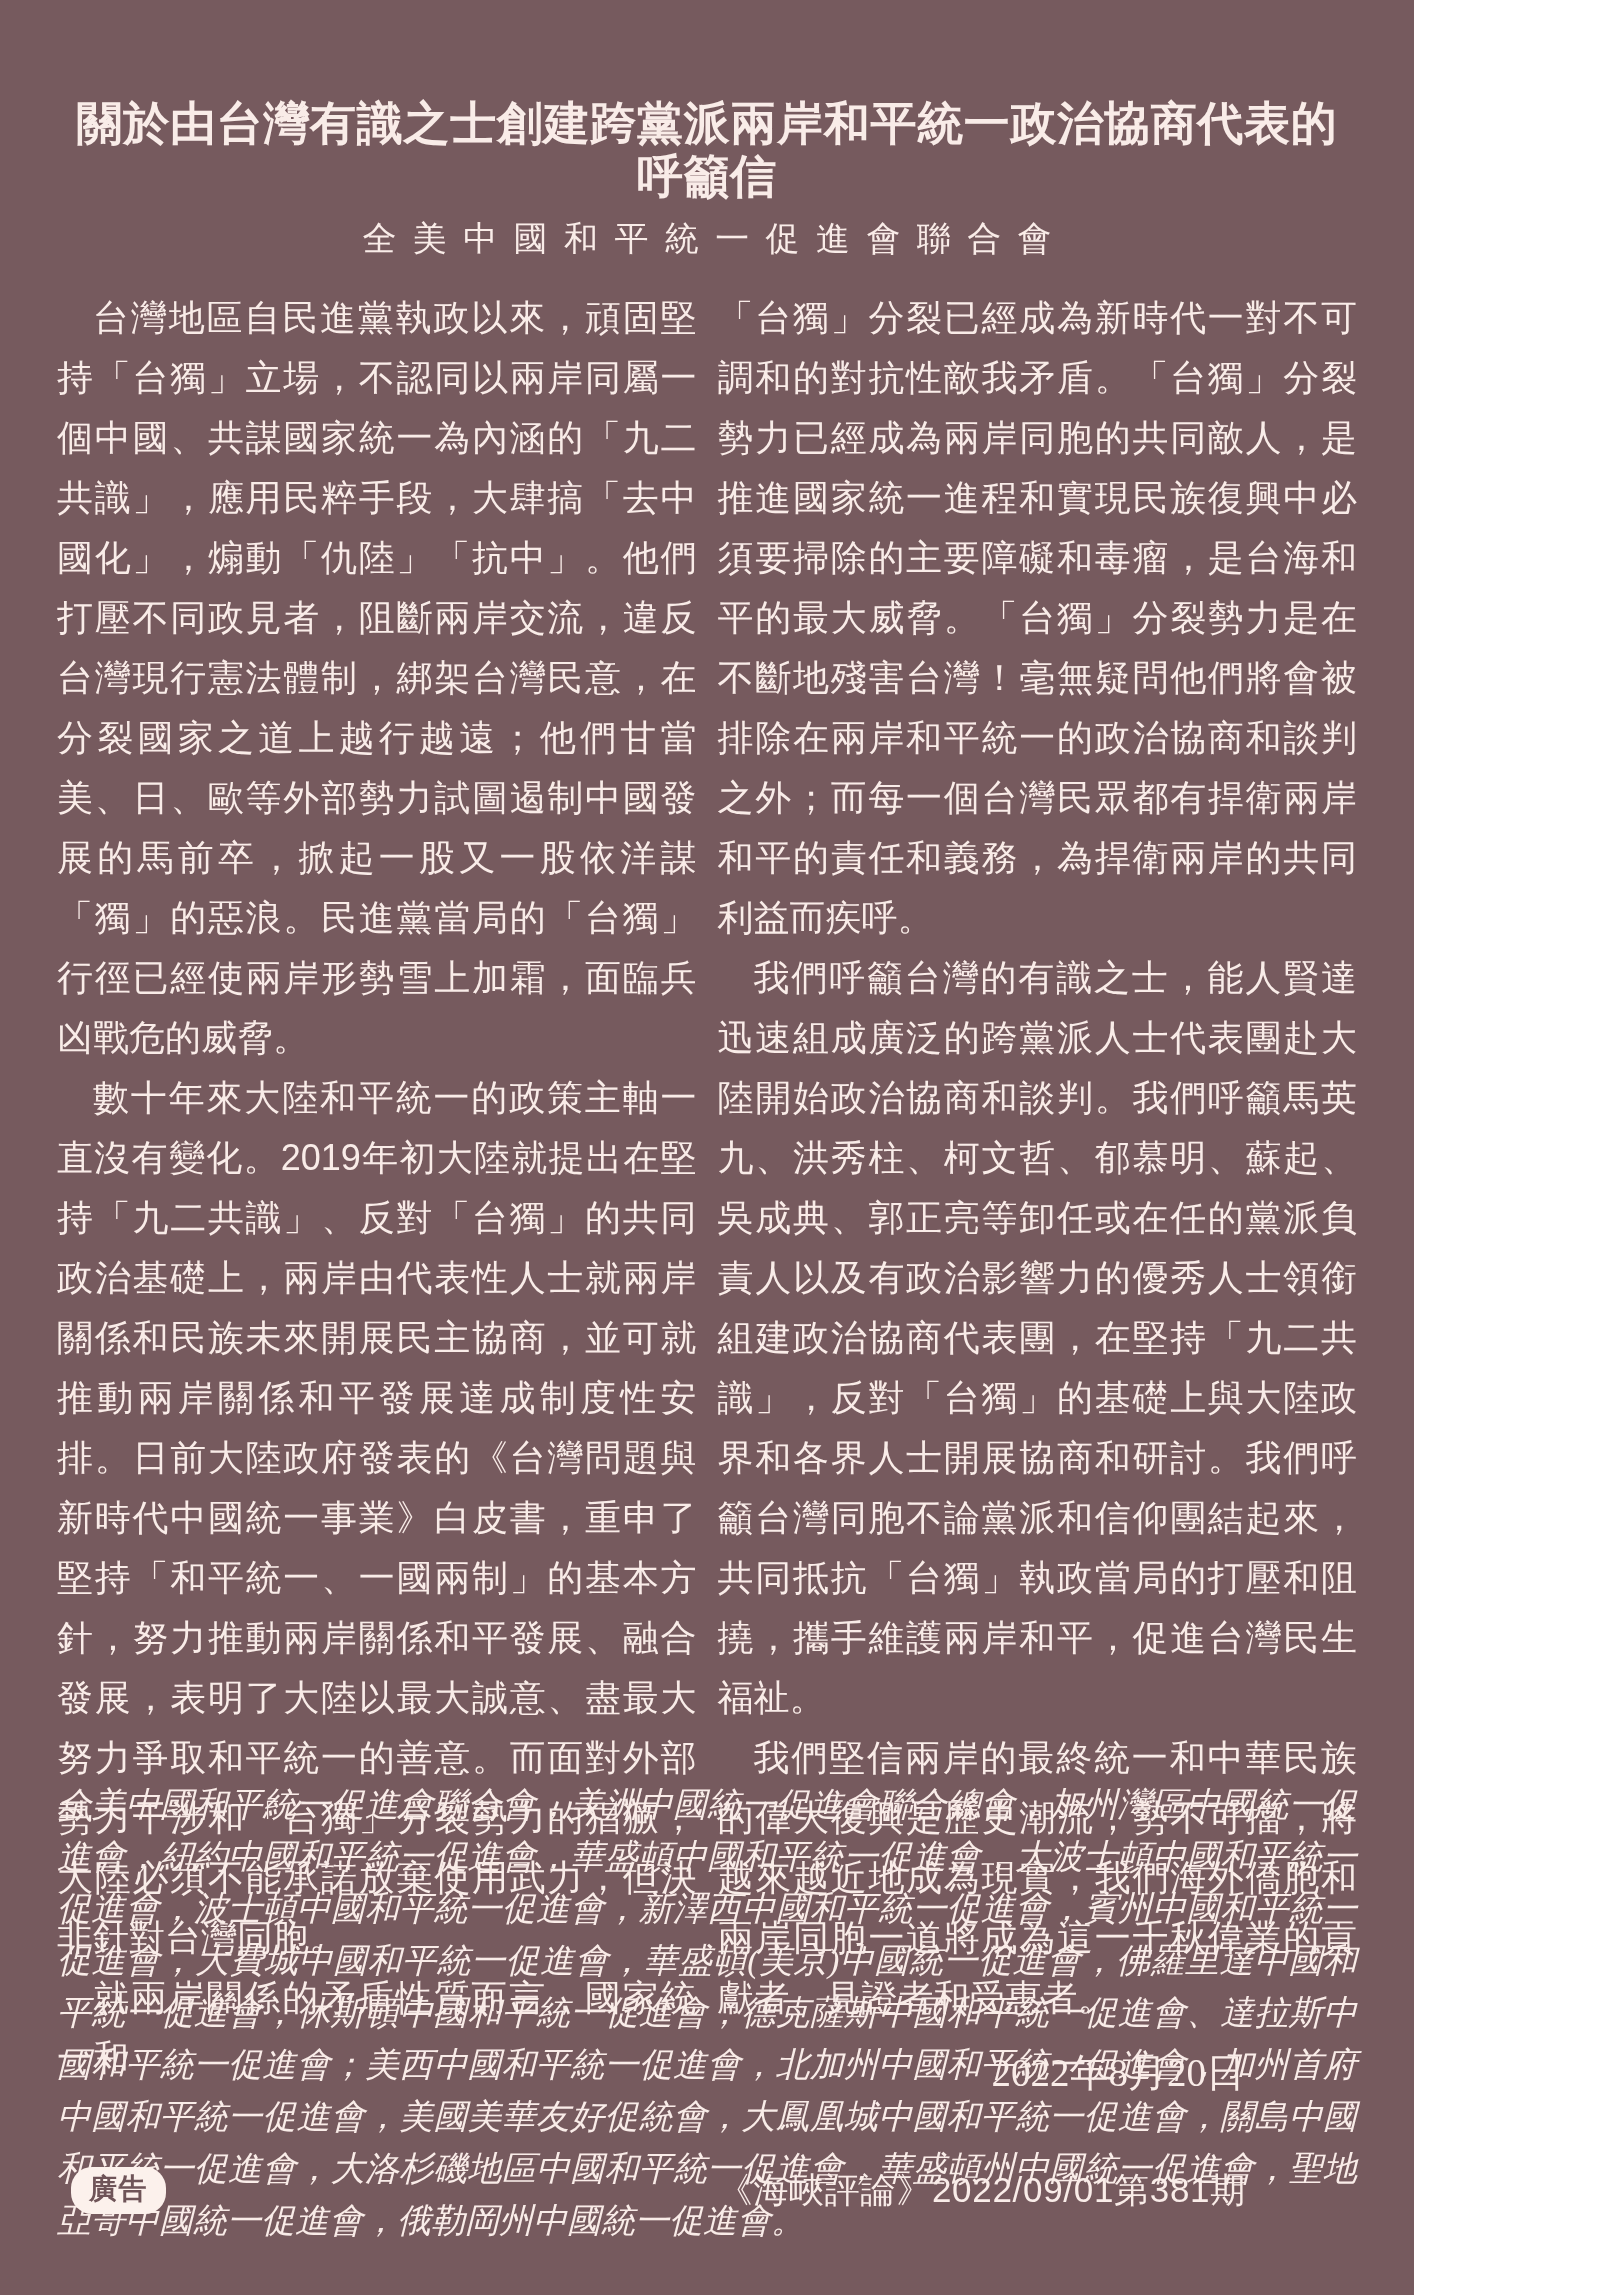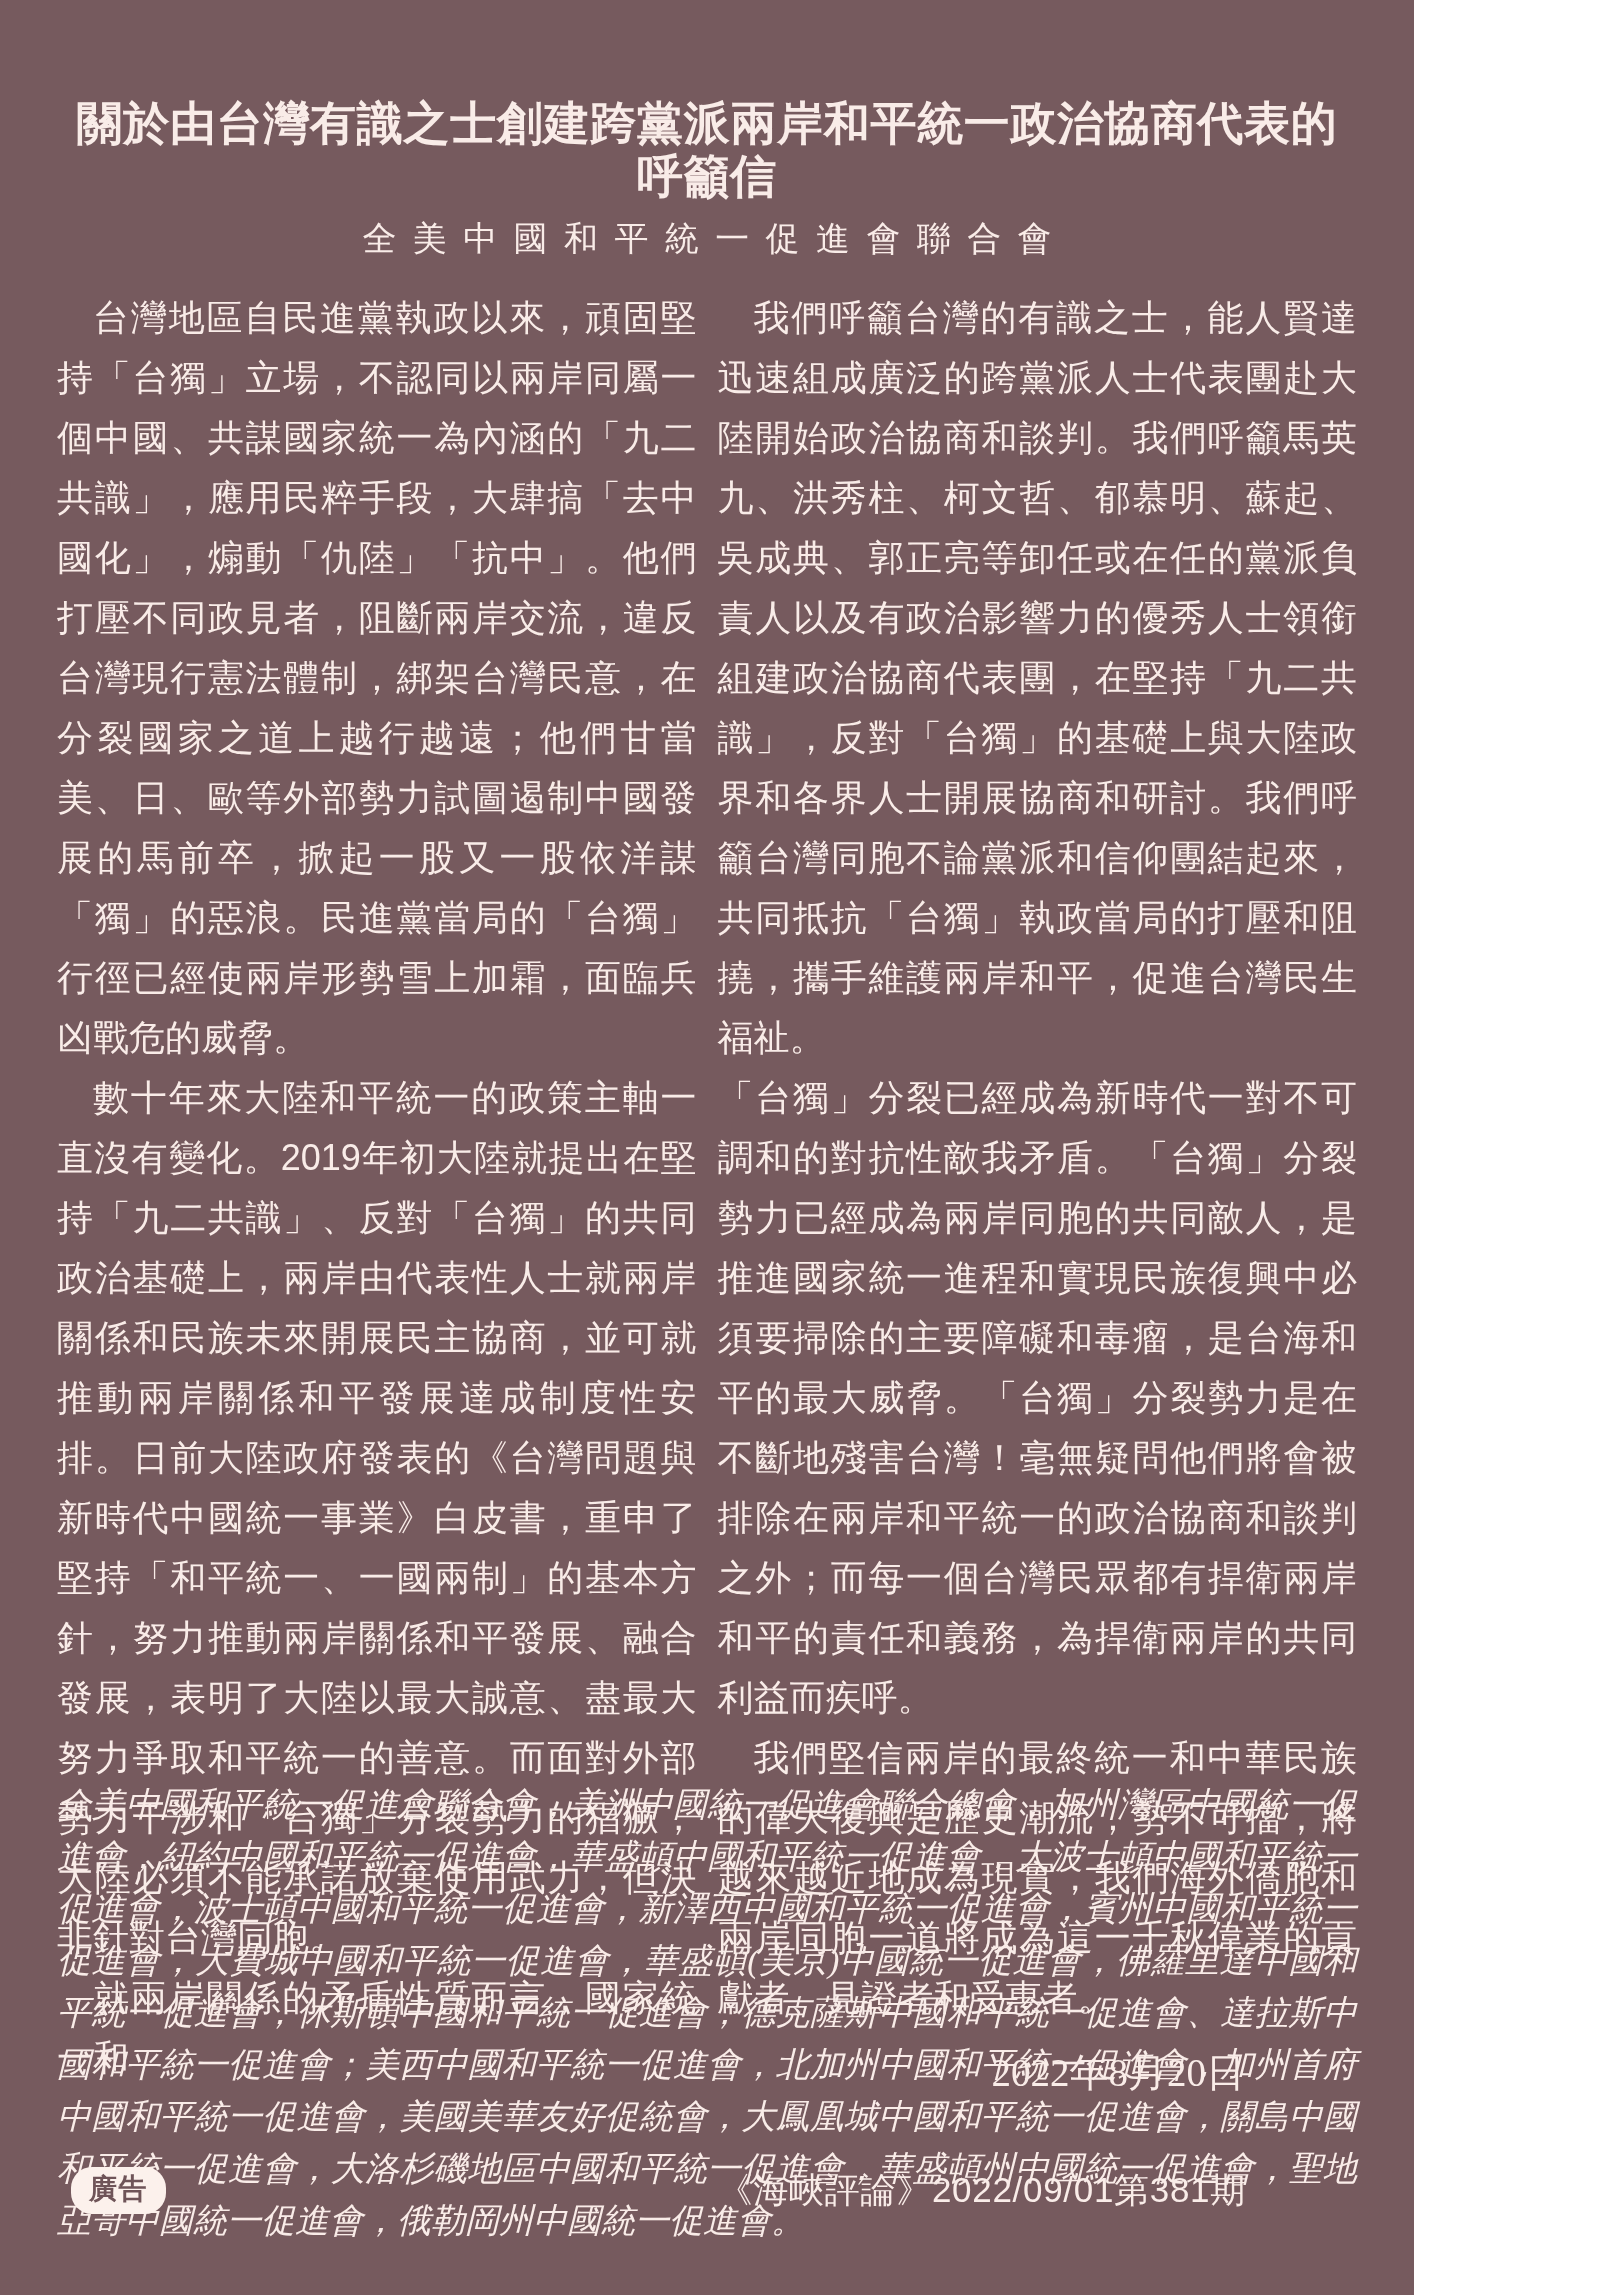--- a/index.html
+++ b/index.html
@@ -94,22 +94,22 @@
 
   <div class="subtitle">全美中國和平統一促進會聯合會</div>
 
   <div class="columns">
     <div class="col">
       <p class="para indent">台灣地區自民進黨執政以來，頑固堅持「台獨」立場，不認同以兩岸同屬一個中國、共謀國家統一為內涵的「九二共識」，應用民粹手段，大肆搞「去中國化」，煽動「仇陸」「抗中」。他們打壓不同政見者，阻斷兩岸交流，違反台灣現行憲法體制，綁架台灣民意，在分裂國家之道上越行越遠；他們甘當美、日、歐等外部勢力試圖遏制中國發展的馬前卒，掀起一股又一股依洋謀「獨」的惡浪。民進黨當局的「台獨」行徑已經使兩岸形勢雪上加霜，面臨兵凶戰危的威脅。</p>
       <p class="para indent">數十年來大陸和平統一的政策主軸一直沒有變化。2019年初大陸就提出在堅持「九二共識」、反對「台獨」的共同政治基礎上，兩岸由代表性人士就兩岸關係和民族未來開展民主協商，並可就推動兩岸關係和平發展達成制度性安排。日前大陸政府發表的《台灣問題與新時代中國統一事業》白皮書，重申了堅持「和平統一、一國兩制」的基本方針，努力推動兩岸關係和平發展、融合發展，表明了大陸以最大誠意、盡最大努力爭取和平統一的善意。而面對外部勢力干涉和「台獨」分裂勢力的猖獗，大陸必須不能承諾放棄使用武力，但決非針對台灣同胞。</p>
       <p class="para indent">就兩岸關係的矛盾性質而言，國家統一和</p>
     </div>
     <div class="col">
+      <p class="para">「台獨」分裂已經成為新時代一對不可調和的對抗性敵我矛盾。「台獨」分裂勢力已經成為兩岸同胞的共同敵人，是推進國家統一進程和實現民族復興中必須要掃除的主要障礙和毒瘤，是台海和平的最大威脅。「台獨」分裂勢力是在不斷地殘害台灣！毫無疑問他們將會被排除在兩岸和平統一的政治協商和談判之外；而每一個台灣民眾都有捍衛兩岸和平的責任和義務，為捍衛兩岸的共同利益而疾呼。</p>
       <p class="para indent">我們呼籲台灣的有識之士，能人賢達迅速組成廣泛的跨黨派人士代表團赴大陸開始政治協商和談判。我們呼籲馬英九、洪秀柱、柯文哲、郁慕明、蘇起、吳成典、郭正亮等卸任或在任的黨派負責人以及有政治影響力的優秀人士領銜組建政治協商代表團，在堅持「九二共識」，反對「台獨」的基礎上與大陸政界和各界人士開展協商和研討。我們呼籲台灣同胞不論黨派和信仰團結起來，共同抵抗「台獨」執政當局的打壓和阻撓，攜手維護兩岸和平，促進台灣民生福祉。</p>
-      <p class="para">「台獨」分裂已經成為新時代一對不可調和的對抗性敵我矛盾。「台獨」分裂勢力已經成為兩岸同胞的共同敵人，是推進國家統一進程和實現民族復興中必須要掃除的主要障礙和毒瘤，是台海和平的最大威脅。「台獨」分裂勢力是在不斷地殘害台灣！毫無疑問他們將會被排除在兩岸和平統一的政治協商和談判之外；而每一個台灣民眾都有捍衛兩岸和平的責任和義務，為捍衛兩岸的共同利益而疾呼。</p>
       <p class="para indent">我們堅信兩岸的最終統一和中華民族的偉大復興是歷史潮流，勢不可擋，將越來越近地成為現實，我們海外僑胞和兩岸同胞一道將成為這一千秋偉業的貢獻者、見證者和受惠者。</p>
       <p class="date-line">2022年8月20日</p>
     </div>
   </div>
 
   <p class="signatories">全美中國和平統一促進會聯合會，美洲中國統一促進會聯合總會，加州灣區中國統一促進會，紐約中國和平統一促進會，華盛頓中國和平統一促進會，大波士頓中國和平統一促進會，波士頓中國和平統一促進會，新澤西中國和平統一促進會，賓州中國和平統一促進會，大費城中國和平統一促進會，華盛頓(美京)中國統一促進會，佛羅里達中國和平統一促進會，休斯頓中國和平統一促進會，德克薩斯中國和平統一促進會、達拉斯中國和平統一促進會；美西中國和平統一促進會，北加州中國和平統一促進會，加州首府中國和平統一促進會，美國美華友好促統會，大鳳凰城中國和平統一促進會，關島中國和平統一促進會，大洛杉磯地區中國和平統一促進會，華盛頓州中國統一促進會，聖地亞哥中國統一促進會，俄勒岡州中國統一促進會。</p>
 
   <div class="bottom-bar">
     <span class="ad-badge">廣告</span>
     <span class="issue">《海峽評論》2022/09/01第381期</span>

